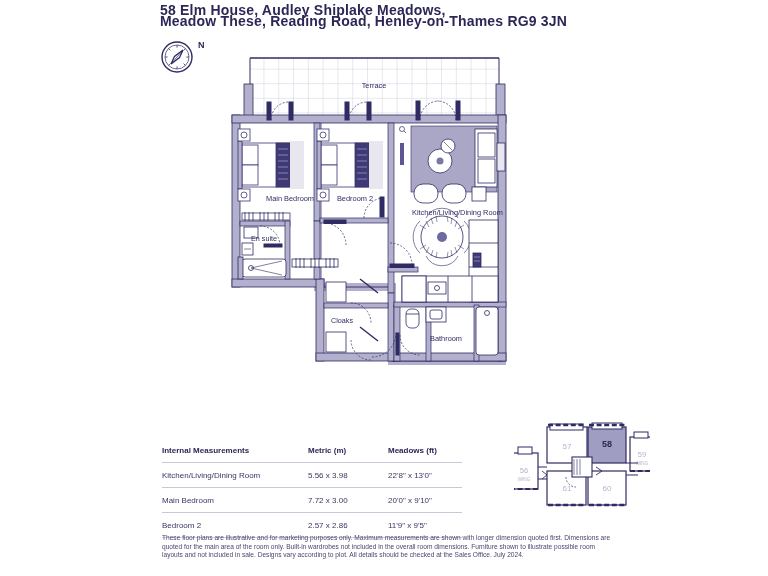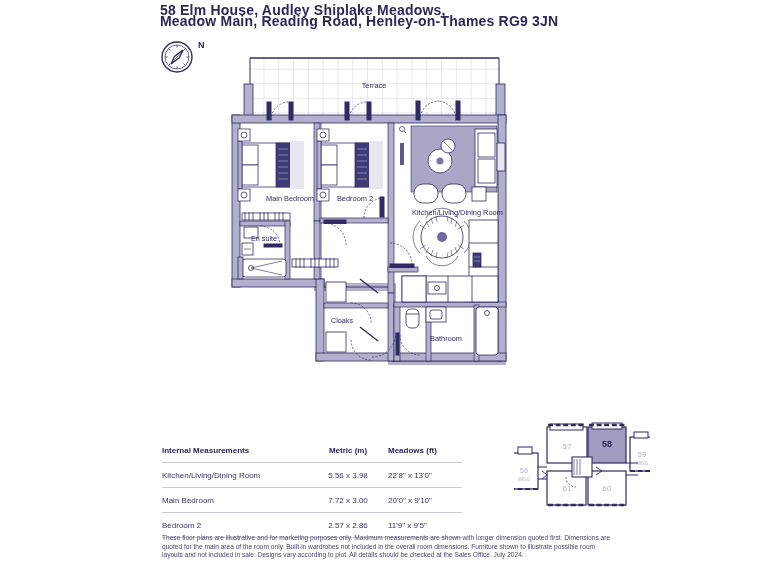--- a/index.html
+++ b/index.html
@@ -33,42 +33,42 @@
   #measure-table table{border-collapse:collapse;width:100%;margin-top:31px;}
   #measure-table th{
     text-align:left;font-size:8px;font-weight:bold;color:#2b2757;
     padding:0 0 7px 0;border-bottom:1px solid #c9c7d8;
   }
   #measure-table td{
     text-align:left;font-size:8px;font-weight:normal;color:#3a3663;
     padding:8px 0 7px 0;border-bottom:1px solid #c9c7d8;
   }
   #measure-table th.c1,#measure-table td.c1{width:146px;}
-  #measure-table th.c2,#measure-table td.c2{width:80px;text-align:center;}
+  #measure-table th.c2,#measure-table td.c2{width:80px;}
   #measure-table th.c3,#measure-table td.c3{width:74px;}
 
   
   #siteplan{position:absolute;left:466px;top:415px;width:136px;height:92px;margin-left:48px;}
   #siteplan svg{display:block;}
 
   
   #disclaimer{position:absolute;left:162px;top:534px;width:452px;}
   #disclaimer p{
     margin:0;font-size:6.6px;line-height:8.6px;color:#4a4670;
     text-align:left;
   }
 </style>
 </head>
 <body>
 
 <div class="page">
 
   <div id="title-block">
     <div class="line">58 Elm House, Audley Shiplake Meadows,</div>
-    <div class="line">Meadow Main, Reading Road, Henley-on-Thames RG9 3JN</div>
+    <div class="line">Meadow These, Reading Road, Henley-on-Thames RG9 3JN</div>
   </div>
 
   <div id="compass">
     <svg width="52" height="42" viewBox="0 0 52 42">
       <g stroke="#2f2b63" fill="none">
         <circle cx="19" cy="21" r="15" stroke-width="1.4"></circle>
         <circle cx="19" cy="21" r="12" stroke-width="0.7"></circle>
         <g stroke-width="0.8">
           <line x1="19" y1="9" x2="19" y2="11.6"></line>
           <line x1="19" y1="30.4" x2="19" y2="33"></line>

